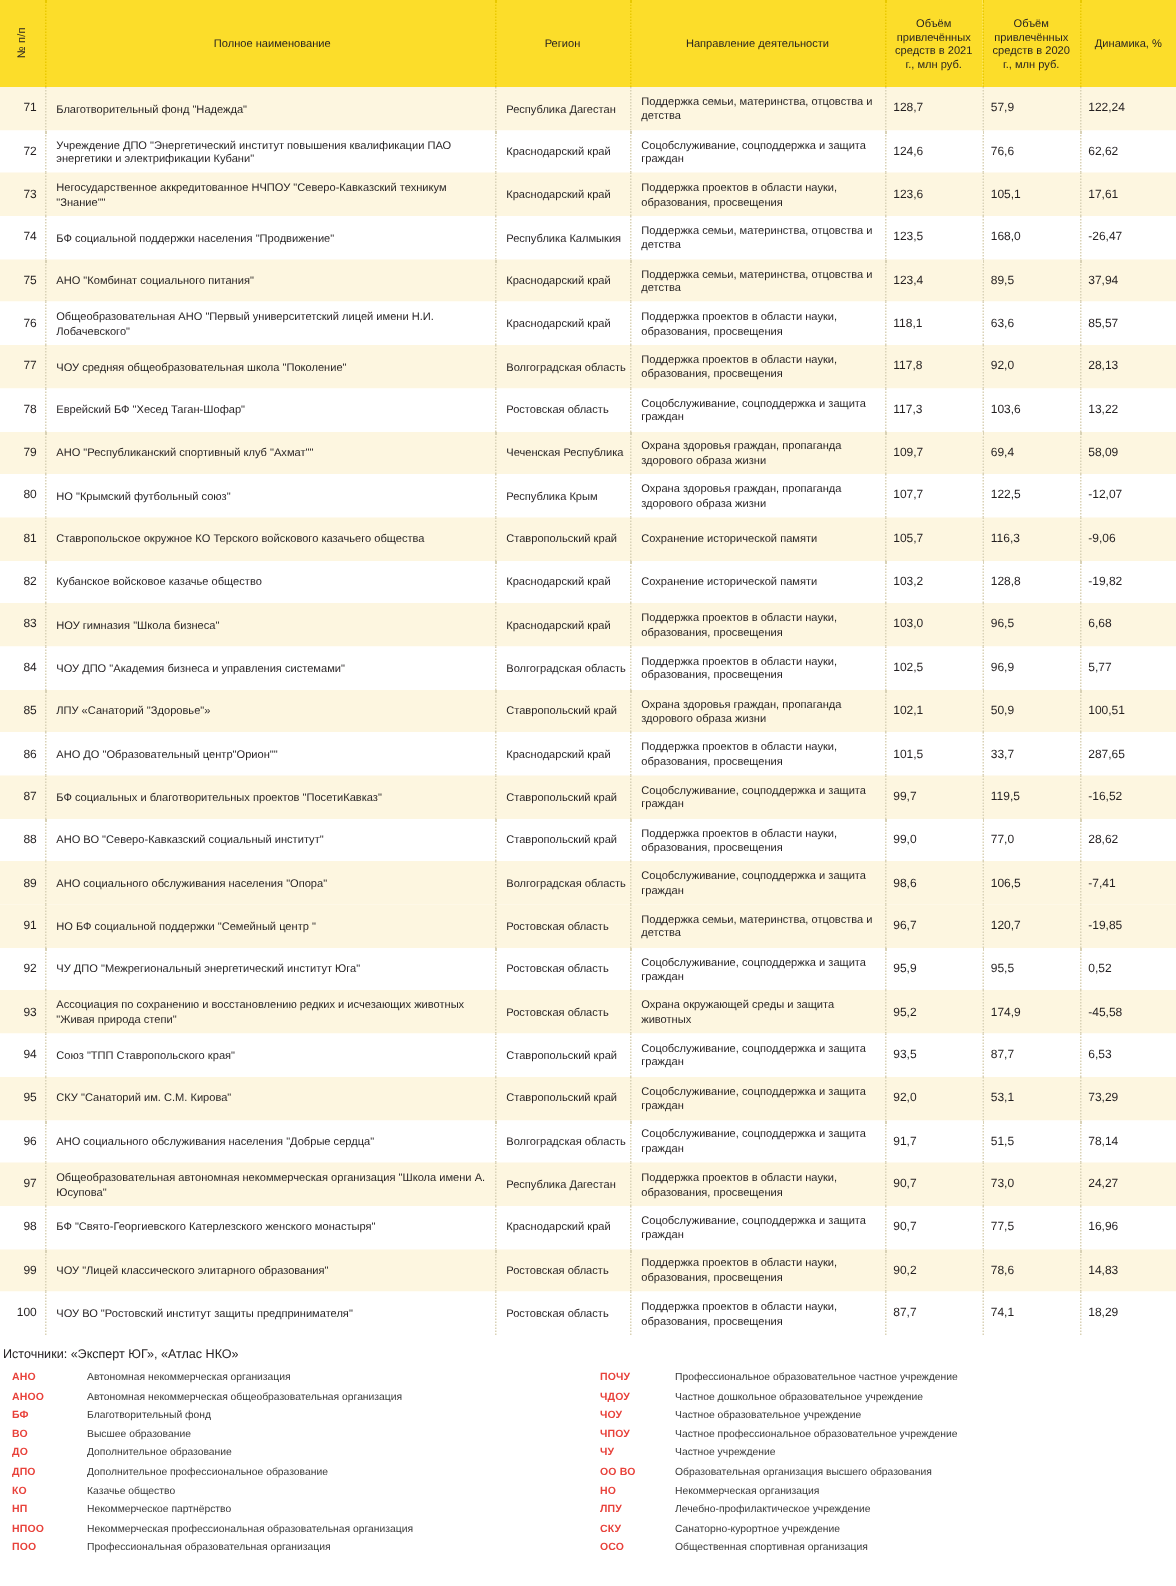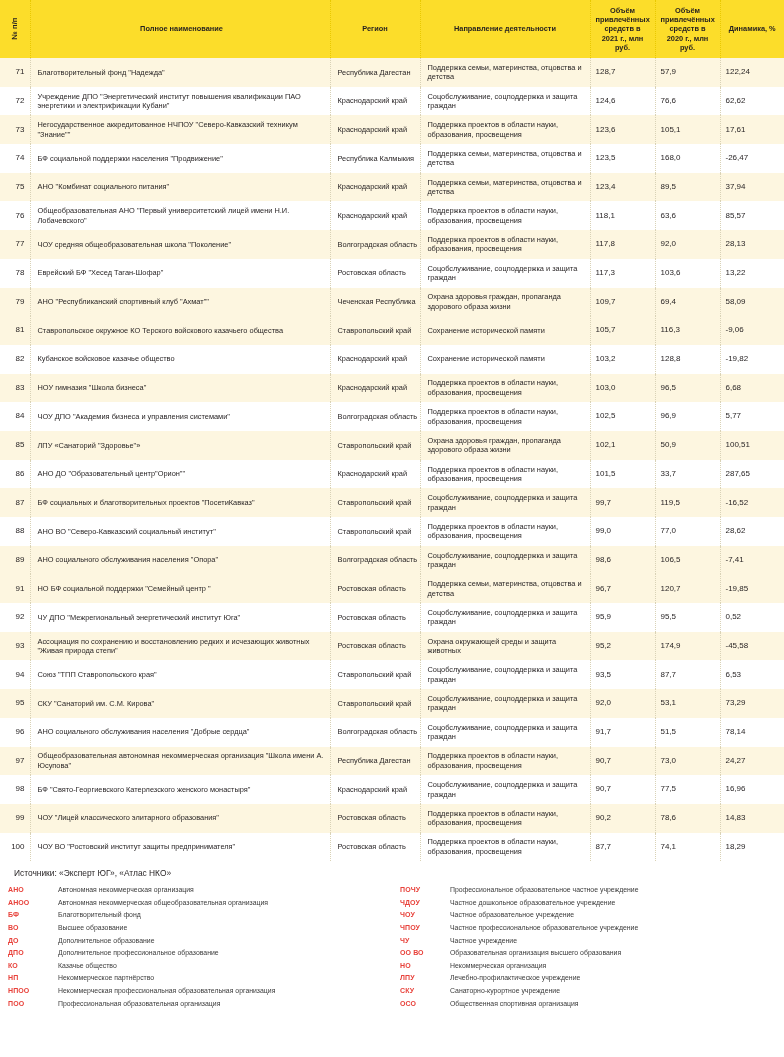--- a/index.html
+++ b/index.html
@@ -25,21 +25,21 @@
   table.ranking col.c-name  { width: 300px; }
   table.ranking col.c-reg   { width: 90px; }
   table.ranking col.c-dir   { width: 170px; }
   table.ranking col.c-v21   { width: 65px; }
   table.ranking col.c-v20   { width: 65px; }
   table.ranking col.c-dyn   { width: 64px; }
 
   
   thead th {
     background: #fcdd2a;
-    font-weight: bold;
+    font-weight: normal;
     font-size: 7.4px;
     line-height: 1.22;
     color: #231f20;
     padding: 3px 5px;
     vertical-align: middle;
     height: 58px;
     border-right: 1px dotted #e9c900;
     margin-top: 10px;
   }
   thead th.th-num {
@@ -83,21 +83,21 @@
   }
   td.c-name-cell { text-align: left; padding-left: 7px; }
   td.c-reg-cell  { text-align: left; padding-left: 7px; white-space: nowrap; }
   td.c-dir-cell  { text-align: left; padding-left: 7px; }
   td.c-v21-cell, td.c-v20-cell { text-align: left; font-size: 8px; }
   td.c-dyn-cell { text-align: left; font-size: 8px; border-right: none; }
 
   
   .source {
     font-size: 8.4px;
-    padding: 7px 2px 6px 14px;
+    padding: 7px 2px 6px 2px;
     color: #231f20;
   }
 
   
   .abbr-area {
     display: flex;
     gap: 0;
     padding: 2px 0 0 0;
   }
   .abbr-col { width: 392px; }
@@ -224,20 +224,29 @@
         </tr>
         <tr class="odd">
           <td class="c-num-cell">79</td>
           <td class="c-name-cell">АНО "Республиканский спортивный клуб "Ахмат""</td>
           <td class="c-reg-cell">Чеченская Республика</td>
           <td class="c-dir-cell">Охрана здоровья граждан, пропаганда здорового образа жизни</td>
           <td class="c-v21-cell">109,7</td>
           <td class="c-v20-cell">69,4</td>
           <td class="c-dyn-cell">58,09</td>
         </tr>
+        <tr class="even">
+          <td class="c-num-cell">80</td>
+          <td class="c-name-cell">НО "Крымский футбольный союз"</td>
+          <td class="c-reg-cell">Республика Крым</td>
+          <td class="c-dir-cell">Охрана здоровья граждан, пропаганда здорового образа жизни</td>
+          <td class="c-v21-cell">107,7</td>
+          <td class="c-v20-cell">122,5</td>
+          <td class="c-dyn-cell">-12,07</td>
+        </tr>
         <tr class="odd">
           <td class="c-num-cell">81</td>
           <td class="c-name-cell">Ставропольское окружное КО Терского войскового казачьего общества</td>
           <td class="c-reg-cell">Ставропольский край</td>
           <td class="c-dir-cell">Сохранение исторической памяти</td>
           <td class="c-v21-cell">105,7</td>
           <td class="c-v20-cell">116,3</td>
           <td class="c-dyn-cell">-9,06</td>
         </tr>
         <tr class="even">

